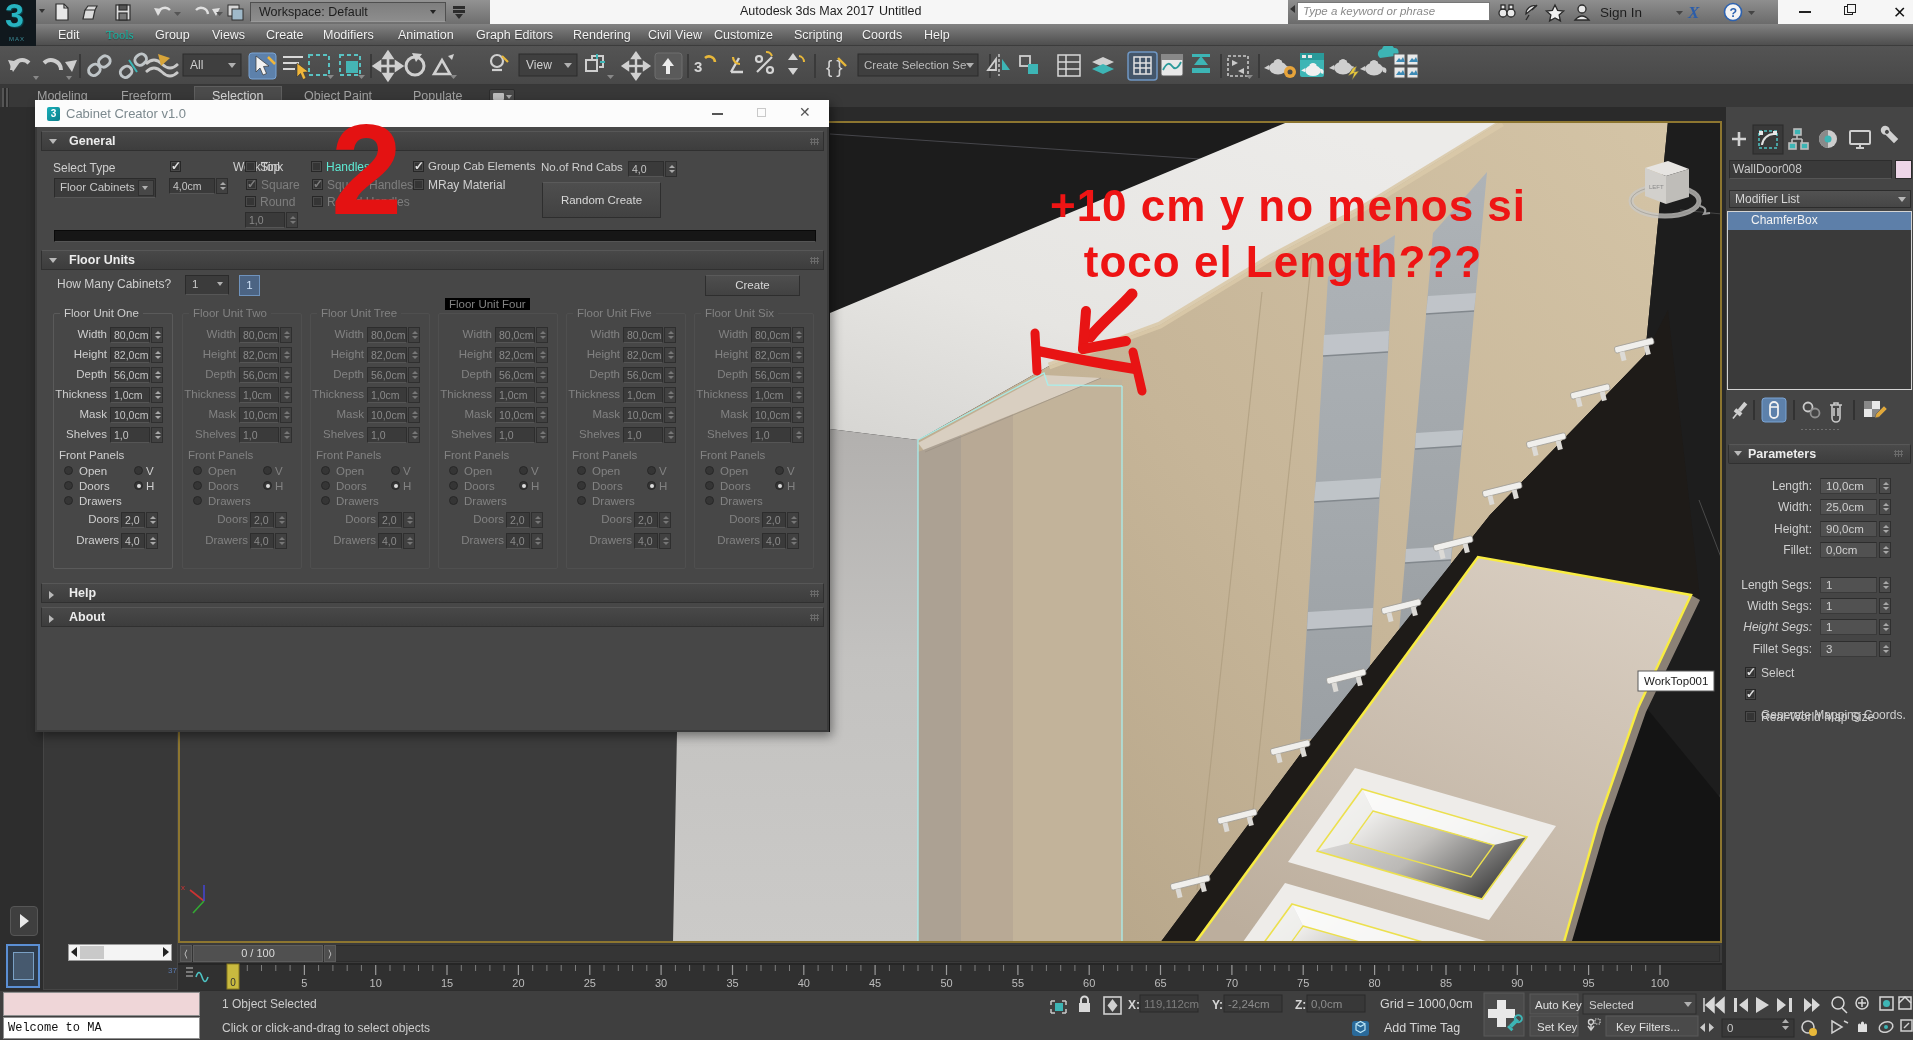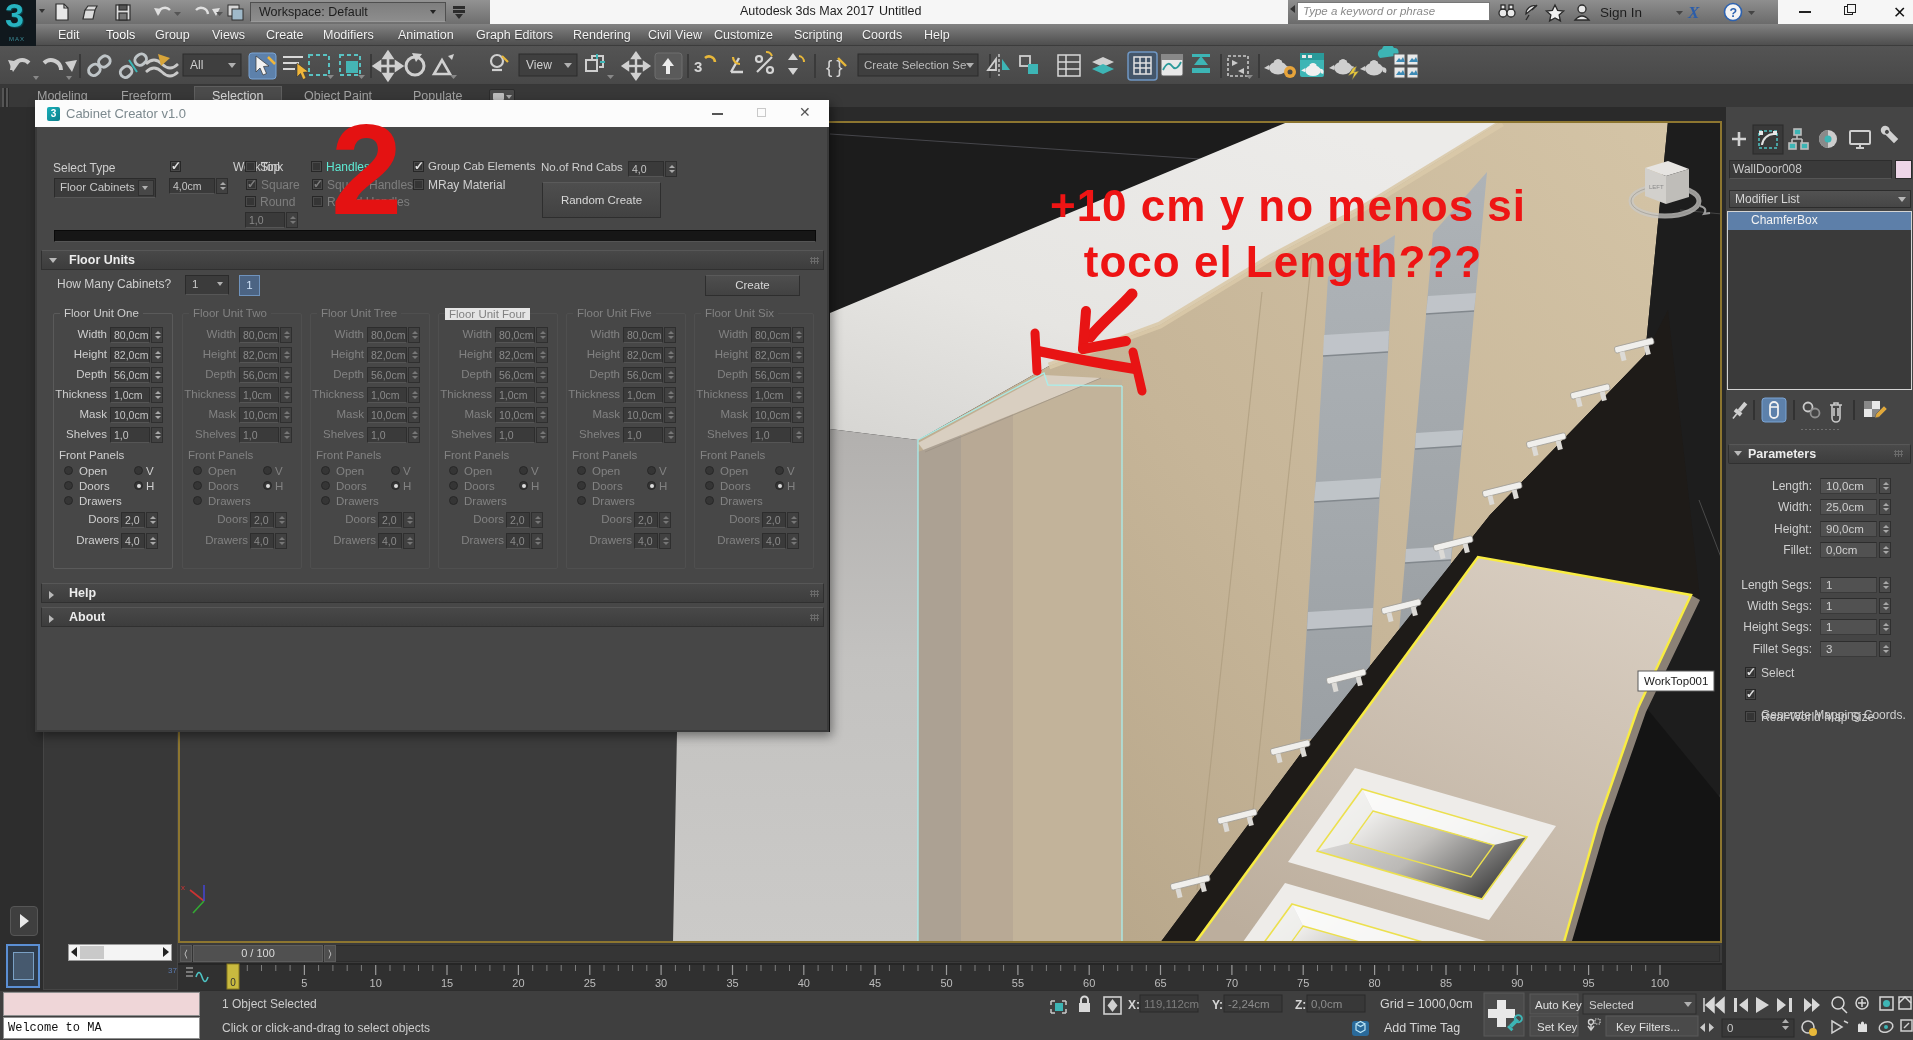--- a/index.html
+++ b/index.html
@@ -90,21 +90,21 @@
 <circle cx="243" cy="12" r="8.5" fill="#f4f4f4" stroke="#2d62b0" stroke-width="1.6"></circle>
 <text x="239.5" y="17" font-size="12.5" font-weight="bold" fill="#2d62b0">?</text>
 <path d="M258 11 l7 0 -3.5 4 z" fill="#444"></path>
 </svg>
 <div class="abs" style="left:1799px;top:11px;width:12px;height:1.6px;background:#222;"></div>
 <div class="abs" style="left:1844px;top:6px;width:9px;height:9px;border:1.4px solid #222;background:#f6f6f6;"></div>
 <div class="abs" style="left:1847px;top:4px;width:9px;height:9px;border:1.4px solid #222;background:#f6f6f6;"></div>
 <div class="abs" style="left:1893px;top:3px;font-size:16px;color:#111;">✕</div>
 <div class="abs" style="left:0;top:24px;width:1913px;height:22px;background:linear-gradient(#838383,#6a6a6a 45%,#4e4e4e);border-bottom:1px solid #3c3c3c;"></div>
 <div class="abs" style="left:58px;top:28px;font-size:12.5px;color:#f2f2f2;text-shadow:0 1px 1px #3a3a3a;">Edit</div>
-<div class="abs" style="left:106px;top:28px;font-size:12.5px;color:#ffffff;text-shadow:0 1px 1px #3a3a3a;">Tools</div>
+<div class="abs" style="left:106px;top:28px;font-size:12.5px;color:#14b8a6;text-shadow:0 1px 1px #3a3a3a;font-family:Liberation Serif, serif;">Tools</div>
 <div class="abs" style="left:155px;top:28px;font-size:12.5px;color:#f2f2f2;text-shadow:0 1px 1px #3a3a3a;">Group</div>
 <div class="abs" style="left:212px;top:28px;font-size:12.5px;color:#f2f2f2;text-shadow:0 1px 1px #3a3a3a;">Views</div>
 <div class="abs" style="left:266px;top:28px;font-size:12.5px;color:#f2f2f2;text-shadow:0 1px 1px #3a3a3a;">Create</div>
 <div class="abs" style="left:323px;top:28px;font-size:12.5px;color:#f2f2f2;text-shadow:0 1px 1px #3a3a3a;">Modifiers</div>
 <div class="abs" style="left:398px;top:28px;font-size:12.5px;color:#f2f2f2;text-shadow:0 1px 1px #3a3a3a;">Animation</div>
 <div class="abs" style="left:476px;top:28px;font-size:12.5px;color:#f2f2f2;text-shadow:0 1px 1px #3a3a3a;">Graph Editors</div>
 <div class="abs" style="left:573px;top:28px;font-size:12.5px;color:#f2f2f2;text-shadow:0 1px 1px #3a3a3a;">Rendering</div>
 <div class="abs" style="left:648px;top:28px;font-size:12.5px;color:#f2f2f2;text-shadow:0 1px 1px #3a3a3a;">Civil View</div>
 <div class="abs" style="left:714px;top:28px;font-size:12.5px;color:#f2f2f2;text-shadow:0 1px 1px #3a3a3a;">Customize</div>
 <div class="abs" style="left:794px;top:28px;font-size:12.5px;color:#f2f2f2;text-shadow:0 1px 1px #3a3a3a;">Scripting</div>
@@ -495,20 +495,21 @@
     <rect x="179" y="122" width="1542" height="820" fill="none" stroke="#8d7630" stroke-width="2"></rect>
   </svg>
 <div class="abs" style="left:35px;top:100px;width:794px;height:632px;z-index:50;box-shadow:3px 4px 10px rgba(0,0,0,0.45);">
 <div class="abs" style="left:0;top:0;width:794px;height:27px;background:#fcfcfc;"></div>
 <div class="abs" style="left:12px;top:7px;width:13px;height:14px;background:linear-gradient(135deg,#19b0ba,#0d7e8a);border-radius:2px;color:#fff;font-size:10px;font-weight:bold;text-align:center;line-height:14px;">3</div>
 <div class="abs" style="left:31px;top:6px;font-size:13px;color:#7c898e;">Cabinet Creator v1.0</div>
 <div class="abs" style="left:677px;top:13px;width:11px;height:1.5px;background:#555;"></div>
 <div class="abs" style="left:722px;top:8px;width:9px;height:9px;border:1.4px solid #c9c9c9;"></div>
 <div class="abs" style="left:764px;top:4px;font-size:14px;color:#555;">✕</div>
 <div class="abs" style="left:0;top:27px;width:794px;height:605px;background:#474747;border:2px solid #3a3a3a;border-top:none;"></div>
+<div class="hdr" style="top:31px;"><span class="tri" style="border-left:4px solid transparent;border-right:4px solid transparent;border-top:5px solid #b9b9b9;"></span><span class="tt">General</span><span class="grip"></span></div>
 <div class="hdr" style="top:150px;"><span class="tri" style="border-left:4px solid transparent;border-right:4px solid transparent;border-top:5px solid #b9b9b9;"></span><span class="tt">Floor Units</span><span class="grip"></span></div>
 <div class="hdr" style="top:483px;"><span class="tri" style="border-top:4px solid transparent;border-bottom:4px solid transparent;border-left:5px solid #b9b9b9;"></span><span class="tt">Help</span><span class="grip"></span></div>
 <div class="hdr" style="top:507px;"><span class="tri" style="border-top:4px solid transparent;border-bottom:4px solid transparent;border-left:5px solid #b9b9b9;"></span><span class="tt">About</span><span class="grip"></span></div>
 <div class="lbl" style="left:18px;top:61px;font-size:12px;">Select Type</div>
 <div class="abs" style="left:19px;top:78px;width:102px;height:20px;background:#3b3b3b;border:1px solid #2b2b2b;border-bottom-color:#565656;"></div>
 <div class="lbl" style="left:25px;top:81px;font-size:11.5px;color:#c9c9c9;">Floor Cabinets</div>
 <div class="abs" style="left:103px;top:80px;width:16px;height:16px;background:#474747;border:1px solid #2f2f2f;"></div>
 <div class="abs" style="left:107px;top:86px;width:0;height:0;border-left:3.5px solid transparent;border-right:3.5px solid transparent;border-top:4.5px solid #b0b0b0;"></div>
 <div class="cb" style="left:135px;top:61px;">
       <span class="ck">✓</span>
@@ -743,21 +744,21 @@
       <i class="u"></i>
       <i class="d"></i>
     </div>
 <div class="lbl" style="left:277px;top:434px;width:64px;text-align:right;font-size:11.5px;color:#828282;">Drawers</div>
 <div class="fld" style="left:343px;top:433px;width:24px;height:16px;color:#8a8a8a;line-height:14px;">4,0</div>
 <div class="spn dim" style="left:368px;top:433px;height:16px;">
       <i class="u"></i>
       <i class="d"></i>
     </div>
 <div class="abs" style="left:403px;top:213px;width:120px;height:256px;border:1px solid #4f4f4f;border-radius:2px;"></div>
-<div class="abs" style="left:410px;top:208px;background:#e5e5e5;padding:0 4px;font-size:11.5px;color:#828282;white-space:nowrap;">Floor Unit Four</div>
+<div class="abs" style="left:410px;top:198px;background:#000000;padding:0 4px;font-size:11.5px;color:#828282;white-space:nowrap;">Floor Unit Four</div>
 <div class="lbl" style="left:405px;top:228px;width:52px;text-align:right;font-size:11.5px;color:#828282;">Width</div>
 <div class="fld" style="left:460px;top:227px;width:40px;height:16px;color:#8a8a8a;line-height:14px;">80,0cm</div>
 <div class="spn dim" style="left:501px;top:227px;height:16px;">
       <i class="u"></i>
       <i class="d"></i>
     </div>
 <div class="lbl" style="left:405px;top:248px;width:52px;text-align:right;font-size:11.5px;color:#828282;">Height</div>
 <div class="fld" style="left:460px;top:247px;width:40px;height:16px;color:#8a8a8a;line-height:14px;">82,0cm</div>
 <div class="spn dim" style="left:501px;top:247px;height:16px;">
       <i class="u"></i>
@@ -1033,21 +1034,21 @@
 <div class="spn" style="left:1879px;top:577px;height:16px;background:#4c4c4c;">
     <i class="u"></i>
     <i class="d"></i>
   </div>
 <div class="lbl" style="left:1726px;top:599px;width:86px;text-align:right;font-size:12px;">Width Segs:</div>
 <div class="abs" style="left:1820px;top:598px;width:57px;height:16px;background:#515151;border:1px solid #3a3a3a;border-top-color:#2d2d2d;color:#d0d0d0;font-size:11.5px;line-height:14px;padding-left:5px;">1</div>
 <div class="spn" style="left:1879px;top:598px;height:16px;background:#4c4c4c;">
     <i class="u"></i>
     <i class="d"></i>
   </div>
-<div class="lbl" style="left:1726px;top:620px;width:86px;text-align:right;font-size:12px;">Height Segs:</div>
+<div class="lbl" style="left:1726px;top:620px;width:86px;text-align:right;font-size:12px;font-style:italic;">Height Segs:</div>
 <div class="abs" style="left:1820px;top:619px;width:57px;height:16px;background:#515151;border:1px solid #3a3a3a;border-top-color:#2d2d2d;color:#d0d0d0;font-size:11.5px;line-height:14px;padding-left:5px;">1</div>
 <div class="spn" style="left:1879px;top:619px;height:16px;background:#4c4c4c;">
     <i class="u"></i>
     <i class="d"></i>
   </div>
 <div class="lbl" style="left:1726px;top:642px;width:86px;text-align:right;font-size:12px;">Fillet Segs:</div>
 <div class="abs" style="left:1820px;top:641px;width:57px;height:16px;background:#515151;border:1px solid #3a3a3a;border-top-color:#2d2d2d;color:#d0d0d0;font-size:11.5px;line-height:14px;padding-left:5px;">3</div>
 <div class="spn" style="left:1879px;top:641px;height:16px;background:#4c4c4c;">
     <i class="u"></i>
     <i class="d"></i>

